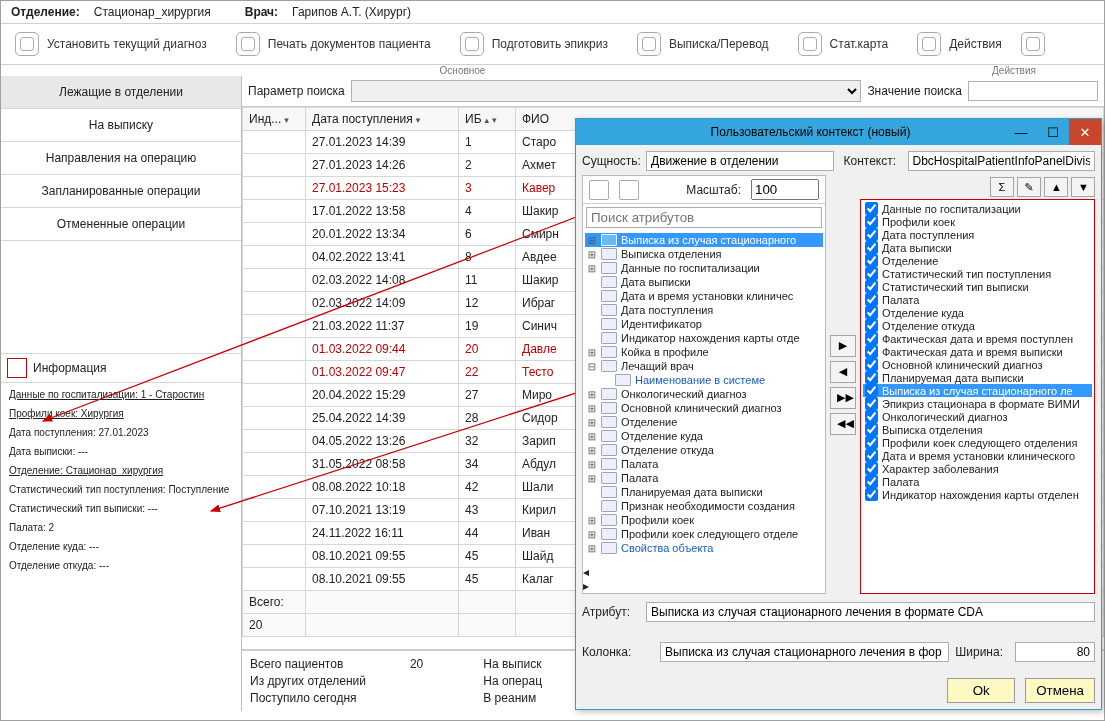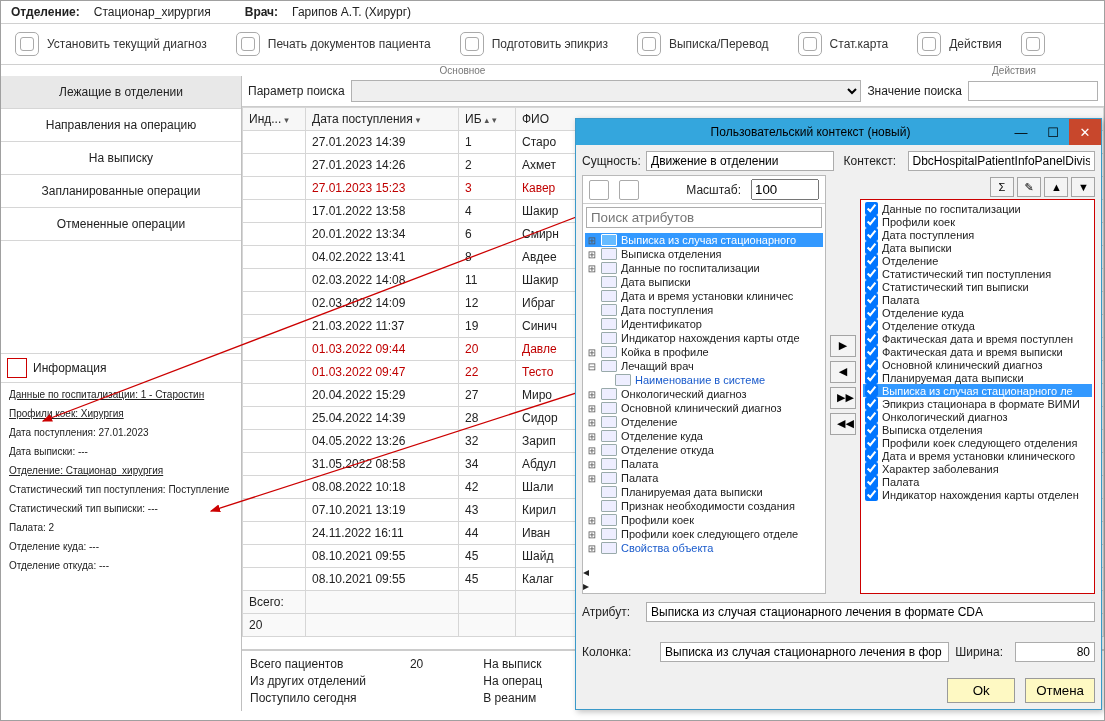--- a/index.html
+++ b/index.html
@@ -112,22 +112,22 @@
       </div>
   </div>
   <div style="display:flex">
     <div class="section-label" style="flex:1">Основное</div>
     <div class="section-label" style="width:180px">Действия</div>
   </div>
 
   <div class="main">
     <div class="leftcol">
       <div class="navitem sel">Лежащие в отделении</div>
+      <div class="navitem">На выписку</div>
       <div class="navitem">Направления на операцию</div>
-      <div class="navitem">На выписку</div>
       <div class="navitem">Запланированные операции</div>
       <div class="navitem">Отмененные операции</div>
       <div style="flex:0 0 110px"></div>
       <div class="inforow">
         <span class="ibox"></span>
         <span>Информация</span>
       </div>
       <div class="infoblock">
         <div class="u">Данные по госпитализации: 1 - Старостин</div>
         <div class="u">Профили коек: Хирургия</div>

